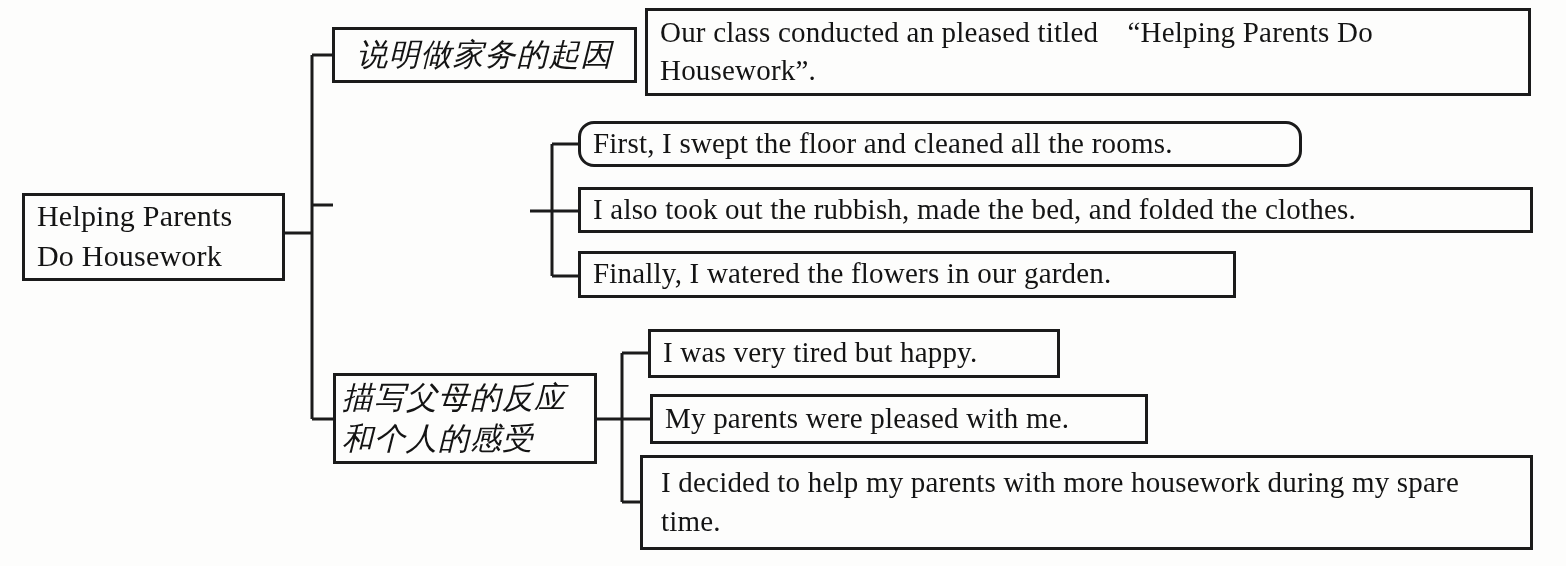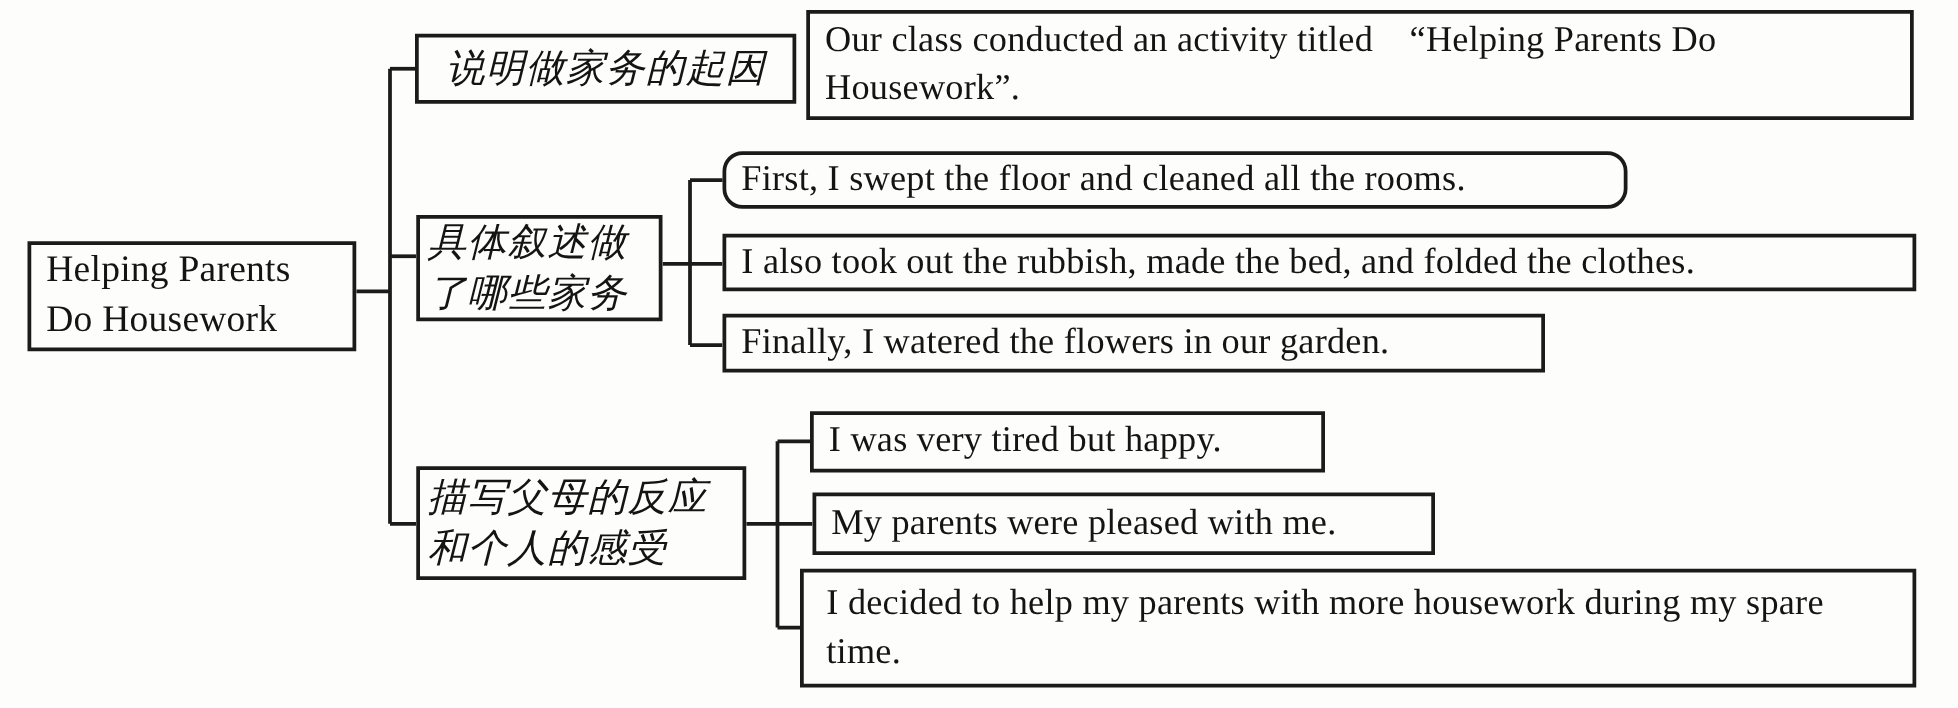--- a/index.html
+++ b/index.html
@@ -80,24 +80,23 @@
 
     <path d="M597 419 H650" stroke="#1b1b1b" stroke-width="3" fill="none"></path>
     <path d="M622 353 V502" stroke="#1b1b1b" stroke-width="3" fill="none"></path>
     <path d="M622 353 H648" stroke="#1b1b1b" stroke-width="3" fill="none"></path>
     <path d="M622 502 H640" stroke="#1b1b1b" stroke-width="3" fill="none"></path>
   </svg>
 
   <div class="node root-node">Helping Parents Do Housework</div>
 
   <div class="node cn cn-center b1">说明做家务的起因</div>
-  <div class="node cn b2">具体叙述做了哪些家务</div>
   <div class="node cn b3">描写父母的反应和个人的感受</div>
 
-  <div class="node en l1a">Our class conducted an activity titled　“Helping Parents Do Housework”.</div>
+  <div class="node en l1a">Our class conducted an pleased titled　“Helping Parents Do Housework”.</div>
 
   <div class="node en l2a">First, I swept the floor and cleaned all the rooms.</div>
   <div class="node en l2b">I also took out the rubbish, made the bed, and folded the clothes.</div>
   <div class="node en l2c">Finally, I watered the flowers in our garden.</div>
 
   <div class="node en l3a">I was very tired but happy.</div>
   <div class="node en l3b">My parents were pleased with me.</div>
   <div class="node en l3c">I decided to help my parents with more housework during my spare time.</div>
 
 </div>

